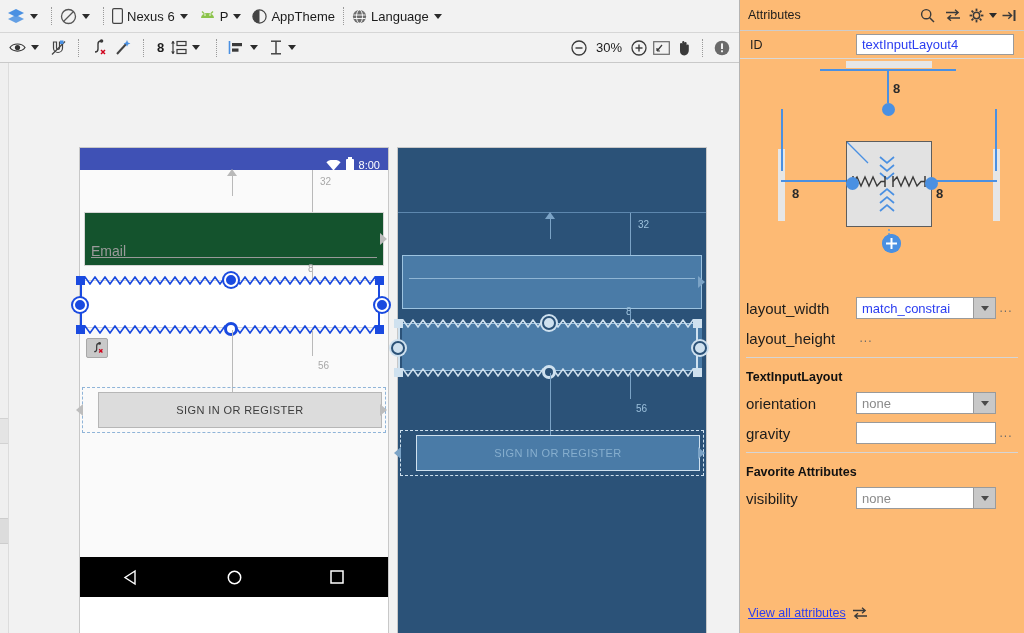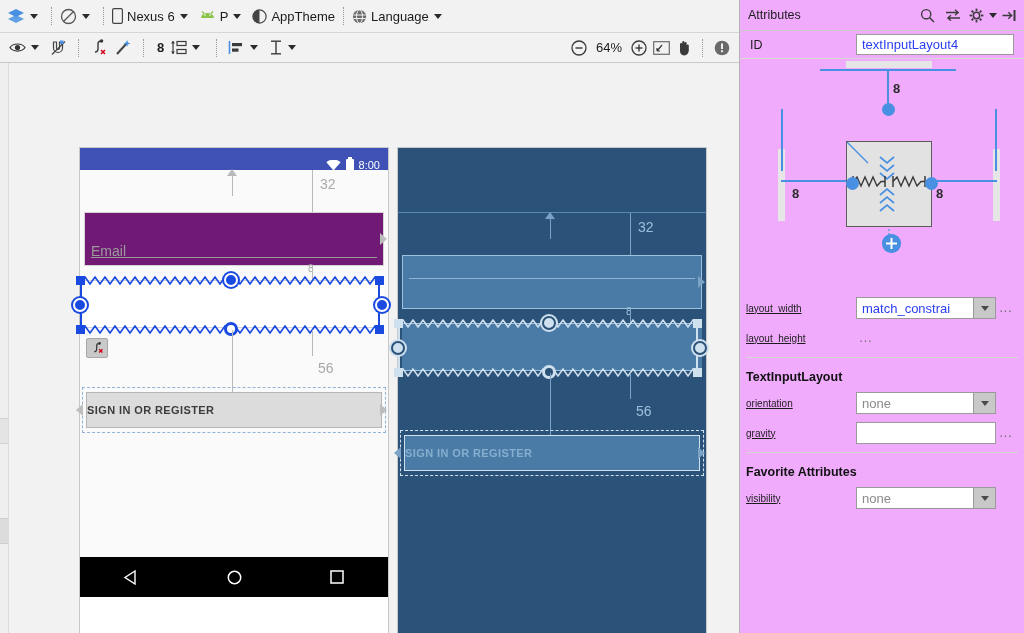--- a/index.html
+++ b/index.html
@@ -61,44 +61,44 @@
             display:flex; align-items:center; justify-content:space-around; }
 
   
   #blueprint-surface .statusbar { background:#2b5278; }
   #blueprint-surface .appbar { background:#2b5278; }
   #blueprint-surface .content { background:#2b5278; border-top:1px solid #5d87ae; }
   #blueprint-surface .navbar { background:#2b5278; }
 
   
   .email-box { position:absolute; left:4px; right:4px; top:42px; height:54px;
-               border:1px solid #d5d5d5; background:#701a75; }
+               border:1px solid #d5d5d5; background:#14532d; }
   .email-inner { position:absolute; left:0; right:0; top:10px; bottom:0; }
   .email-hint { position:absolute; left:6px; top:20px; font-size:14px; color:#9b9b9b; }
   .email-underline { position:absolute; left:6px; right:6px; bottom:7px; height:1px; background:#999; }
 
   .selbox { position:absolute; left:4px; right:4px; top:110px; height:48px;
             border-top:1px solid #d5d5d5; border-bottom:1px solid #d5d5d5; background:#fff; }
 
-  .signbtn { position:absolute; left:6px; right:6px; top:222px; height:36px;
+  .signbtn { position:absolute; left:18px; right:6px; top:222px; height:36px;
              background:#dcdcdc; border:1px solid #b6b6b6; display:flex;
-             align-items:center; justify-content:flex-start;
-             font-size:11px; font-weight:bold; color:#3c3c3c; letter-spacing:.4px; }
+             align-items:center; justify-content:center;
+             font-size:11px; font-weight:normal; color:#3c3c3c; letter-spacing:.4px; }
 
   
   #blueprint-surface .email-box { background:#4a7ba7; border:1px solid #9dc3e0; }
   #blueprint-surface .email-underline { background:#8fb5d4; }
   #blueprint-surface .selbox { background:#4a7ba7; border-top:1px solid #9dc3e0;
                                border-bottom:1px solid #9dc3e0; }
   #blueprint-surface .signbtn { background:#4a7ba7; border:1px solid #cfe1ef;
                                 color:#86aece; }
 
   
   .mline { position:absolute; background:#b9b9b9; }
-  .mtext { position:absolute; font-size:14px; color:#a8a8a8; }
+  .mtext { position:absolute; font-size:10px; color:#a8a8a8; }
   #blueprint-surface .mline { background:#7ba3c6; }
   #blueprint-surface .mtext { color:#9cc0dc; }
 
   .arrowup { position:absolute; width:0; height:0;
              border-left:5px solid transparent; border-right:5px solid transparent;
              border-bottom:7px solid #b9b9b9; }
   #blueprint-surface .arrowup { border-bottom-color:#7ba3c6; }
 
   .sidearrow { position:absolute; width:0; height:0;
                border-top:6px solid transparent; border-bottom:6px solid transparent; }
@@ -123,21 +123,21 @@
   #blueprint-surface .anchor-hollow { background:#2b5278; border-color:#cfe1ef; }
   #blueprint-surface .sel-edge { background:#cfe1ef; }
 
   .badge-del { position:absolute; width:22px; height:20px; background:#c9c9c9;
                border:1px solid #a8a8a8; border-radius:2px;
                display:flex; align-items:center; justify-content:center; }
 
   .btn-dash { position:absolute; border:1px dashed #8fb4d8; }
 
   
-  .panel { width:284px; height:633px; background:#f0abfc; display:flex; flex-direction:column; }
+  .panel { width:284px; height:633px; background:#fdba74; display:flex; flex-direction:column; }
   .panel-head { height:31px; display:flex; align-items:center; padding:0 8px;
                 border-bottom:1px solid #ccc; flex:none; }
   .panel-title { font-size:12.5px; color:#1c1c1c; }
 
   .id-row { height:28px; display:flex; align-items:center; padding:0 10px;
             border-bottom:1px solid #d8d8d8; flex:none; }
   .id-label { font-size:12.5px; color:#1c1c1c; }
   .id-input { margin-left:auto; width:158px; height:21px; background:#fff;
               border:1px solid #9a9a9a; color:#2b3df0; font-size:13px;
               padding:0 5px; display:flex; align-items:center; }
@@ -159,21 +159,21 @@
 
   .slider-wrap { position:relative; height:26px; flex:none; }
   .slider-track { position:absolute; left:18px; right:18px; top:12px; height:3px; background:#2b2b2b; }
   .slider-knob { position:absolute; left:133px; top:3px; width:26px; height:20px;
                  border-radius:50%; background:#f4f4f4; border:1px solid #6f6f6f;
                  display:flex; align-items:center; justify-content:center;
                  font-size:11px; color:#2b2b2b; }
 
   .attrs { flex:1; overflow:hidden; padding-top:4px; }
   .arow { height:30px; display:flex; align-items:center; padding:0 8px 0 6px; }
-  .alabel { width:110px; font-size:10px; color:#1c1c1c;text-decoration:underline; }
+  .alabel { width:110px; font-size:15px; color:#1c1c1c; }
   .afield { flex:1; height:22px; display:flex; }
   .atext { flex:1; background:#fff; border:1px solid #9a9a9a; border-right:none;
            font-size:13px; padding:0 5px; display:flex; align-items:center; }
   .atext.blue { color:#2b3df0; }
   .atext.grey { color:#8a8a8a; }
   .adrop { width:23px; background:#c8c8c8; border:1px solid #9a9a9a;
            display:flex; align-items:center; justify-content:center; }
   .aellipsis { width:20px; text-align:center; color:#6a6a6a; font-size:12px; letter-spacing:1px; }
   .aempty { flex:1; background:#fff; border:1px solid #9a9a9a; }
   .section { font-size:12.5px; font-weight:bold; color:#111; padding:8px 6px 4px 6px; }
@@ -308,21 +308,21 @@
       </div>
 
       <span class="spacer"></span>
 
       <div class="tb-item">
         <svg width="16" height="16" viewBox="0 0 16 16">
           <circle cx="8" cy="8" r="7" fill="none" stroke="#3a3a3a" stroke-width="1.3"></circle>
           <line x1="4.5" y1="8" x2="11.5" y2="8" stroke="#3a3a3a" stroke-width="1.4"></line>
         </svg>
       </div>
-      <span class="zoomlabel">64%</span>
+      <span class="zoomlabel">30%</span>
       <div class="tb-item">
         <svg width="16" height="16" viewBox="0 0 16 16">
           <circle cx="8" cy="8" r="7" fill="none" stroke="#3a3a3a" stroke-width="1.3"></circle>
           <line x1="4.5" y1="8" x2="11.5" y2="8" stroke="#3a3a3a" stroke-width="1.4"></line>
           <line x1="8" y1="4.5" x2="8" y2="11.5" stroke="#3a3a3a" stroke-width="1.4"></line>
         </svg>
       </div>
       <div class="tb-item">
         <svg width="17" height="14" viewBox="0 0 17 14">
           <rect x="0.7" y="0.7" width="15.6" height="12.6" fill="none" stroke="#6a6a6a" stroke-width="1.2"></rect>
@@ -626,14 +626,21 @@
         <div class="afield">
           <div class="atext grey">none</div>
           <div class="adrop">
             <span class="caret" style="margin:0;border-top-color:#4a4a4a;"></span>
           </div>
         </div>
         <span class="aellipsis"></span>
       </div>
     </div>
 
+    <div class="panel-foot">
+      <span class="link">View all attributes</span>
+      <svg width="16" height="12" viewBox="0 0 16 12" style="margin-left:6px;">
+        <path d="M1 3.5 h12 M10 0.8 l3.2 2.7 l-3.2 2.7" fill="none" stroke="#3a3a3a" stroke-width="1.3"></path>
+        <path d="M15 9 h-12 M6 6.3 l-3.2 2.7 l3.2 2.7" fill="none" stroke="#3a3a3a" stroke-width="1.3"></path>
+      </svg>
+    </div>
   </div>
 </div>
 
 </body></html>

